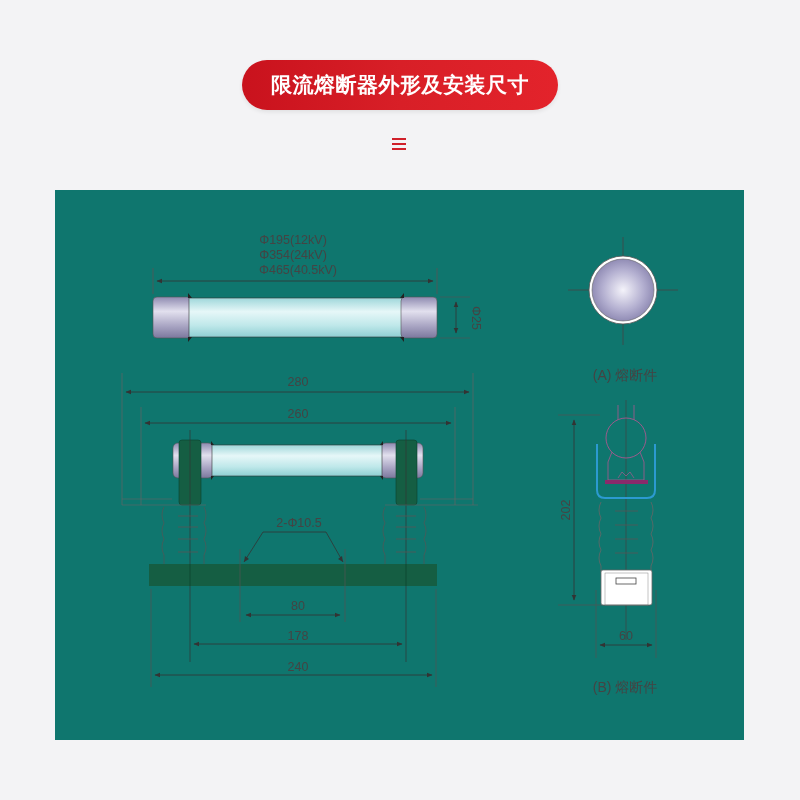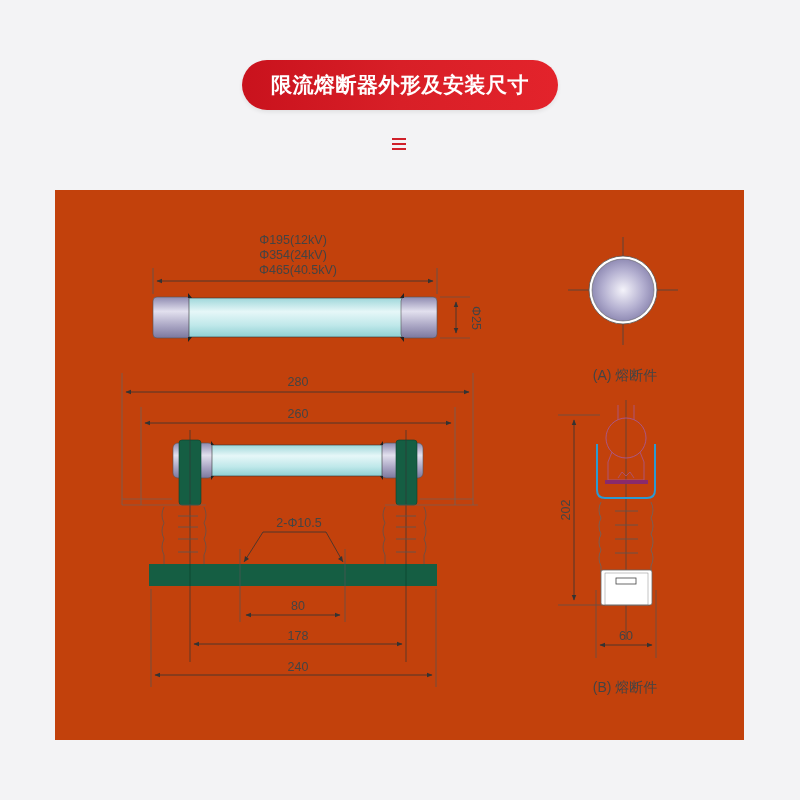--- a/index.html
+++ b/index.html
@@ -20,21 +20,21 @@
     color: #ffffff; font-size: 21px; font-weight: bold; letter-spacing: 0.5px; text-align: center;
   }
   .menu-icon {
     position: absolute; left: 392px; top: 138px; width: 14px; height: 12px;
   }
   .menu-icon span {
     position: absolute; left: 0; width: 14px; height: 2px; background: #d0202a;
   }
   .card {
     position: absolute; left: 55px; top: 190px; width: 689px; height: 550px;
-    background: #c2410c;
+    background: #0f766e;
   }
   svg text { font-family: "Liberation Sans", "DejaVu Sans", sans-serif; fill: #444; }
   .diagram-svg { position: absolute; left: 0; top: 0; }
 </style>
 </head>
 <body>
 
 <div class="title-pill">
   <span class="title-text">限流熔断器外形及安装尺寸</span>
 </div>

